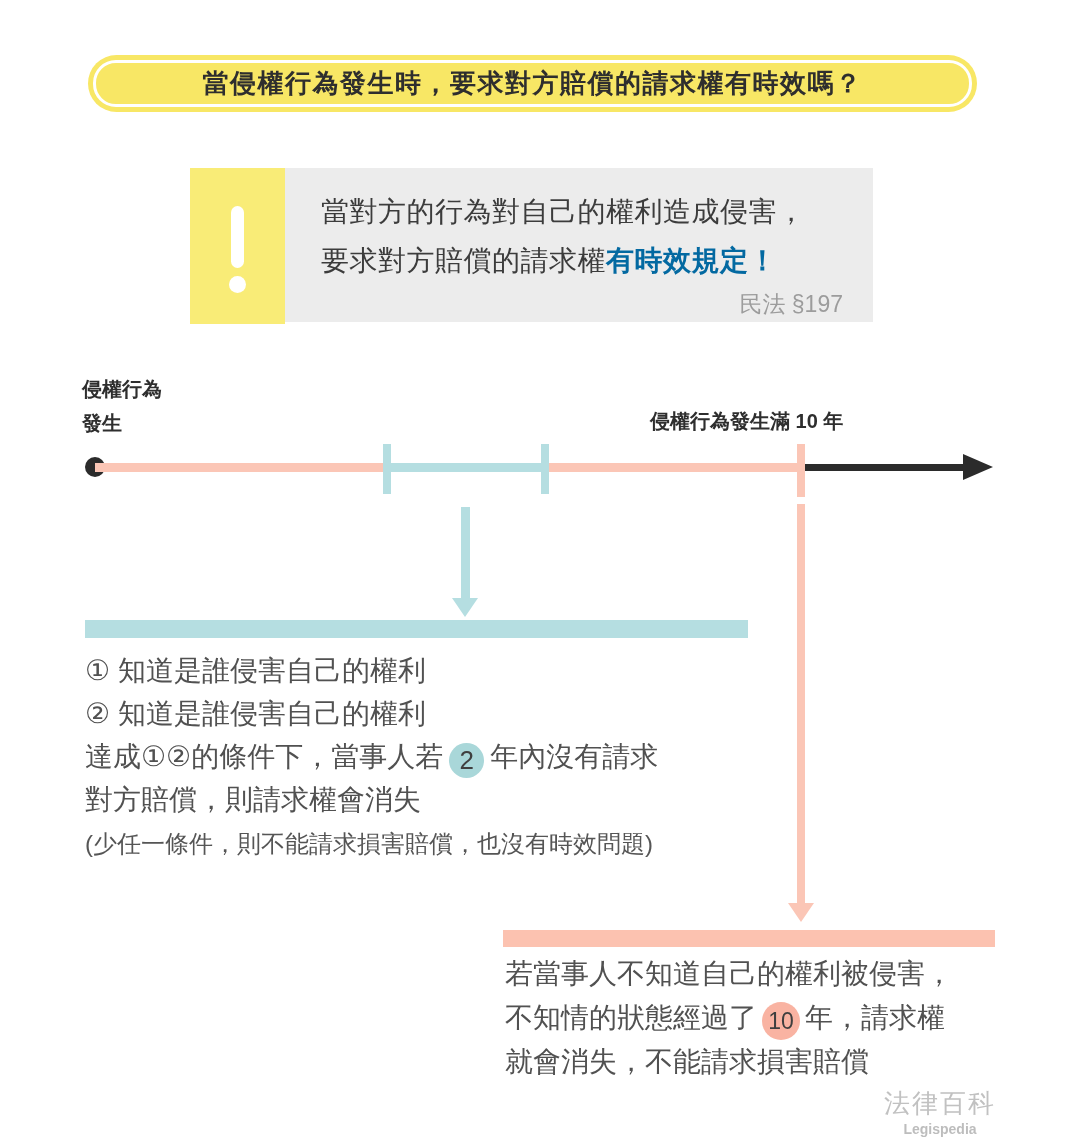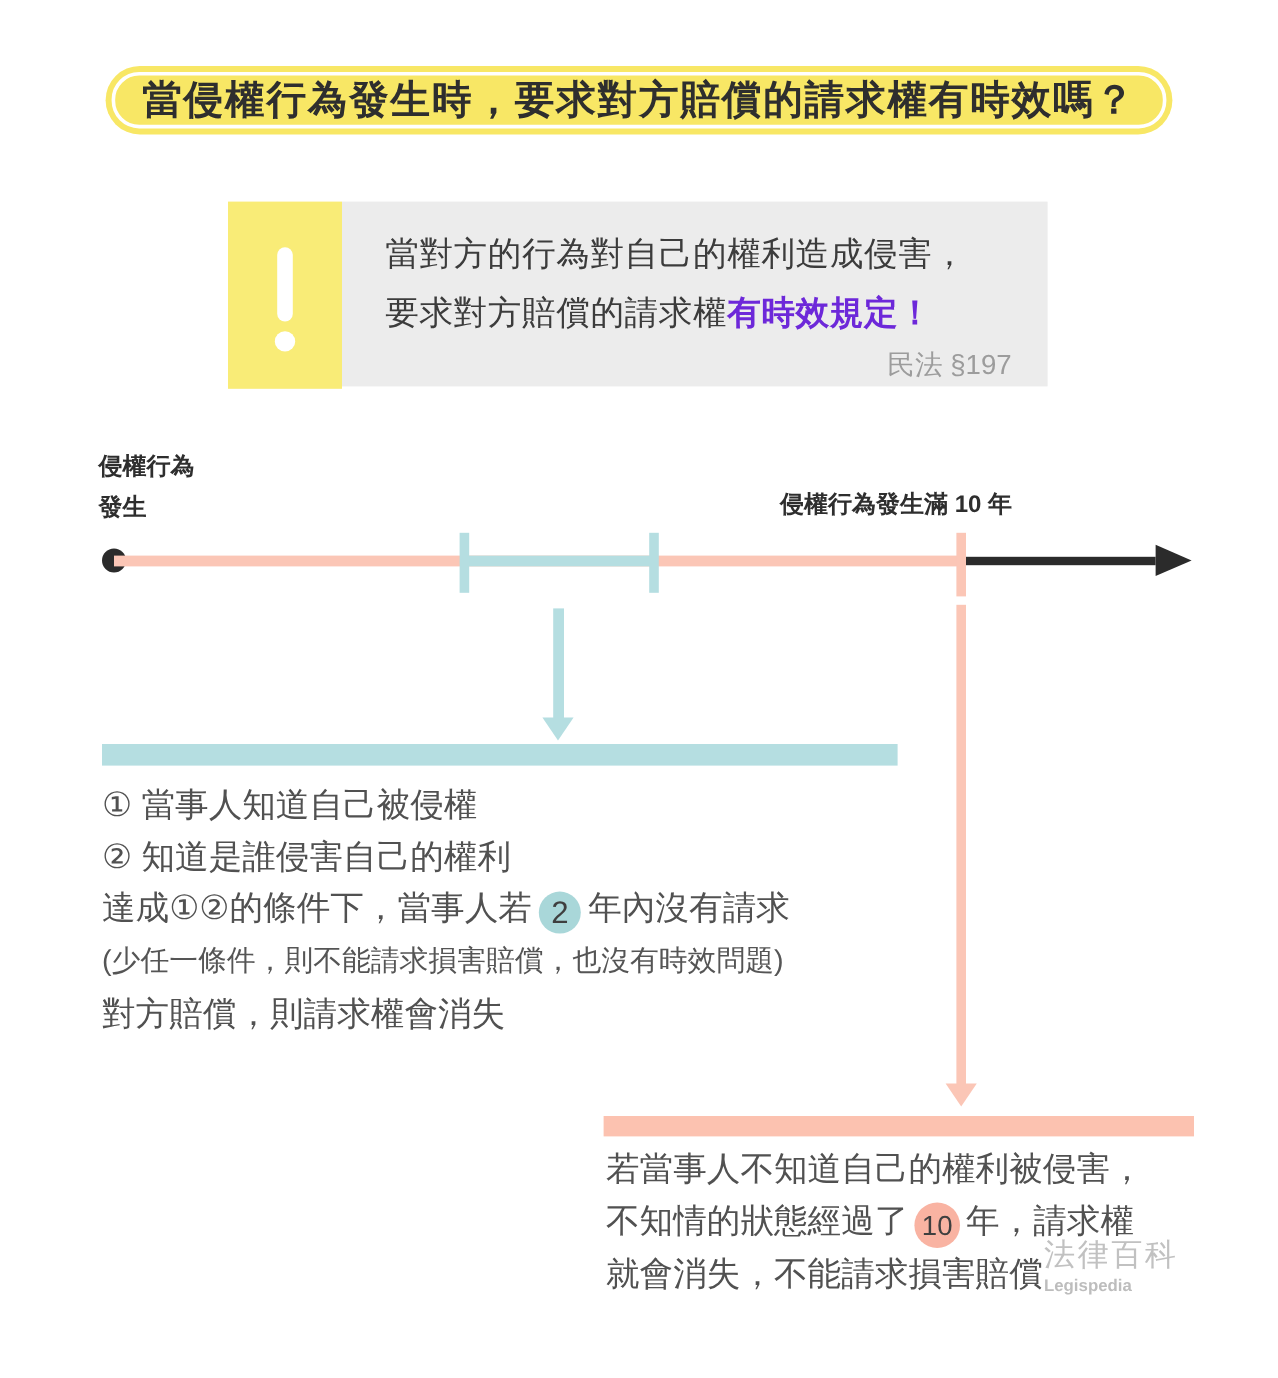--- a/index.html
+++ b/index.html
@@ -10,30 +10,30 @@
     --text-muted:#9c9c9c; --logo-gray:#c1c1c1;
   }
   *{margin:0;padding:0;box-sizing:border-box;}
   body{background:#fff;font-family:"Liberation Sans","DejaVu Sans",sans-serif;}
   .canvas{position:relative;width:1065px;height:1148px;background:#fff;overflow:hidden;}
 
   
   .title-box{position:absolute;left:88px;top:55px;width:889px;height:57px;
     background:var(--yellow);border-radius:29px;display:flex;align-items:center;justify-content:center;}
   .title-ring{position:absolute;inset:5px;border:3px solid #fff;border-radius:23px;}
-  .title-text{position:relative;font-size:33px;font-weight:700;letter-spacing:1.5px;color:var(--text-dark);}
+  .title-text{position:relative;font-size:26px;font-weight:700;letter-spacing:1.5px;color:var(--text-dark);}
 
   
   .alert-icon{position:absolute;left:190px;top:168px;width:95px;height:156px;background:var(--yellow-light);}
   .excl-bar{position:absolute;left:41px;top:38px;width:13px;height:62px;background:#fff;border-radius:7px;}
   .excl-dot{position:absolute;left:39px;top:108px;width:17px;height:17px;background:#fff;border-radius:50%;}
   .alert-body{position:absolute;left:285px;top:168px;width:588px;height:154px;background:var(--box-gray);
     padding:19px 30px 0 36px;}
   .alert-line{font-size:28px;line-height:49px;letter-spacing:.5px;color:#3c3c3c;white-space:nowrap;}
-  .alert-line b{font-weight:700;color:#6d28d9;}
+  .alert-line b{font-weight:700;color:#0369a1;}
   .alert-cite{text-align:right;font-size:23px;color:var(--text-muted);margin-top:4px;}
 
   
   .tl-label{position:absolute;font-size:20px;font-weight:700;line-height:34px;color:var(--text-dark);white-space:nowrap;}
   .lbl-start{left:82px;top:372px;}
   .lbl-discover{left:308px;top:372px;}
   .lbl-ten{left:650px;top:404px;}
 
   
   .tl-dot{position:absolute;left:85px;top:457px;width:20px;height:20px;border-radius:50%;background:var(--ink);}
@@ -64,21 +64,21 @@
   .teal-num{width:35px;height:35px;background:var(--teal-circle);font-size:26px;margin:0 6px;}
   .pink-num{width:38px;height:38px;background:var(--pink-circle);font-size:23px;margin:0 5px;}
 
   
   .pink-bar{position:absolute;left:503px;top:930px;width:492px;height:17px;background:var(--pink-strong);}
   .pink-note{position:absolute;left:505px;top:952px;width:520px;color:var(--text-body);}
   .pink-note .note-line{line-height:44px;}
   .pink-note .note-line.flex{height:44px;}
 
   
-  .logo{position:absolute;left:870px;top:1028px;width:140px;text-align:left;}
+  .logo{position:absolute;left:870px;top:1086px;width:140px;text-align:center;}
   .logo-zh{font-size:26px;letter-spacing:2px;color:var(--logo-gray);}
   .logo-en{font-size:14px;font-weight:700;color:#bdbdbd;margin-top:0;}
 </style>
 </head>
 <body>
 
 <div class="canvas">
 
   <div class="title-box">
     <div class="title-ring"></div>
@@ -112,29 +112,29 @@
   <div class="tl-black-line"></div>
   <div class="tl-black-head"></div>
 
   <div class="teal-arrow-line"></div>
   <div class="teal-arrow-head"></div>
   <div class="pink-arrow-line"></div>
   <div class="pink-arrow-head"></div>
 
   <div class="teal-bar"></div>
   <div class="teal-note">
-    <div class="note-line">① 當事人知道自己被侵權</div>
+    <div class="note-line">① 知道是誰侵害自己的權利</div>
     <div class="note-line">② 知道是誰侵害自己的權利</div>
     <div class="note-line flex">
       <span>達成①②的條件下，當事人若</span>
       <span class="num-circle teal-num">2</span>
       <span>年內沒有請求</span>
     </div>
+    <div class="note-line">對方賠償，則請求權會消失</div>
     <div class="note-line small">(少任一條件，則不能請求損害賠償，也沒有時效問題)</div>
-    <div class="note-line">對方賠償，則請求權會消失</div>
   </div>
 
   <div class="pink-bar"></div>
   <div class="pink-note">
     <div class="note-line">若當事人不知道自己的權利被侵害，</div>
     <div class="note-line flex">
       <span>不知情的狀態經過了</span>
       <span class="num-circle pink-num">10</span>
       <span>年，請求權</span>
     </div>

